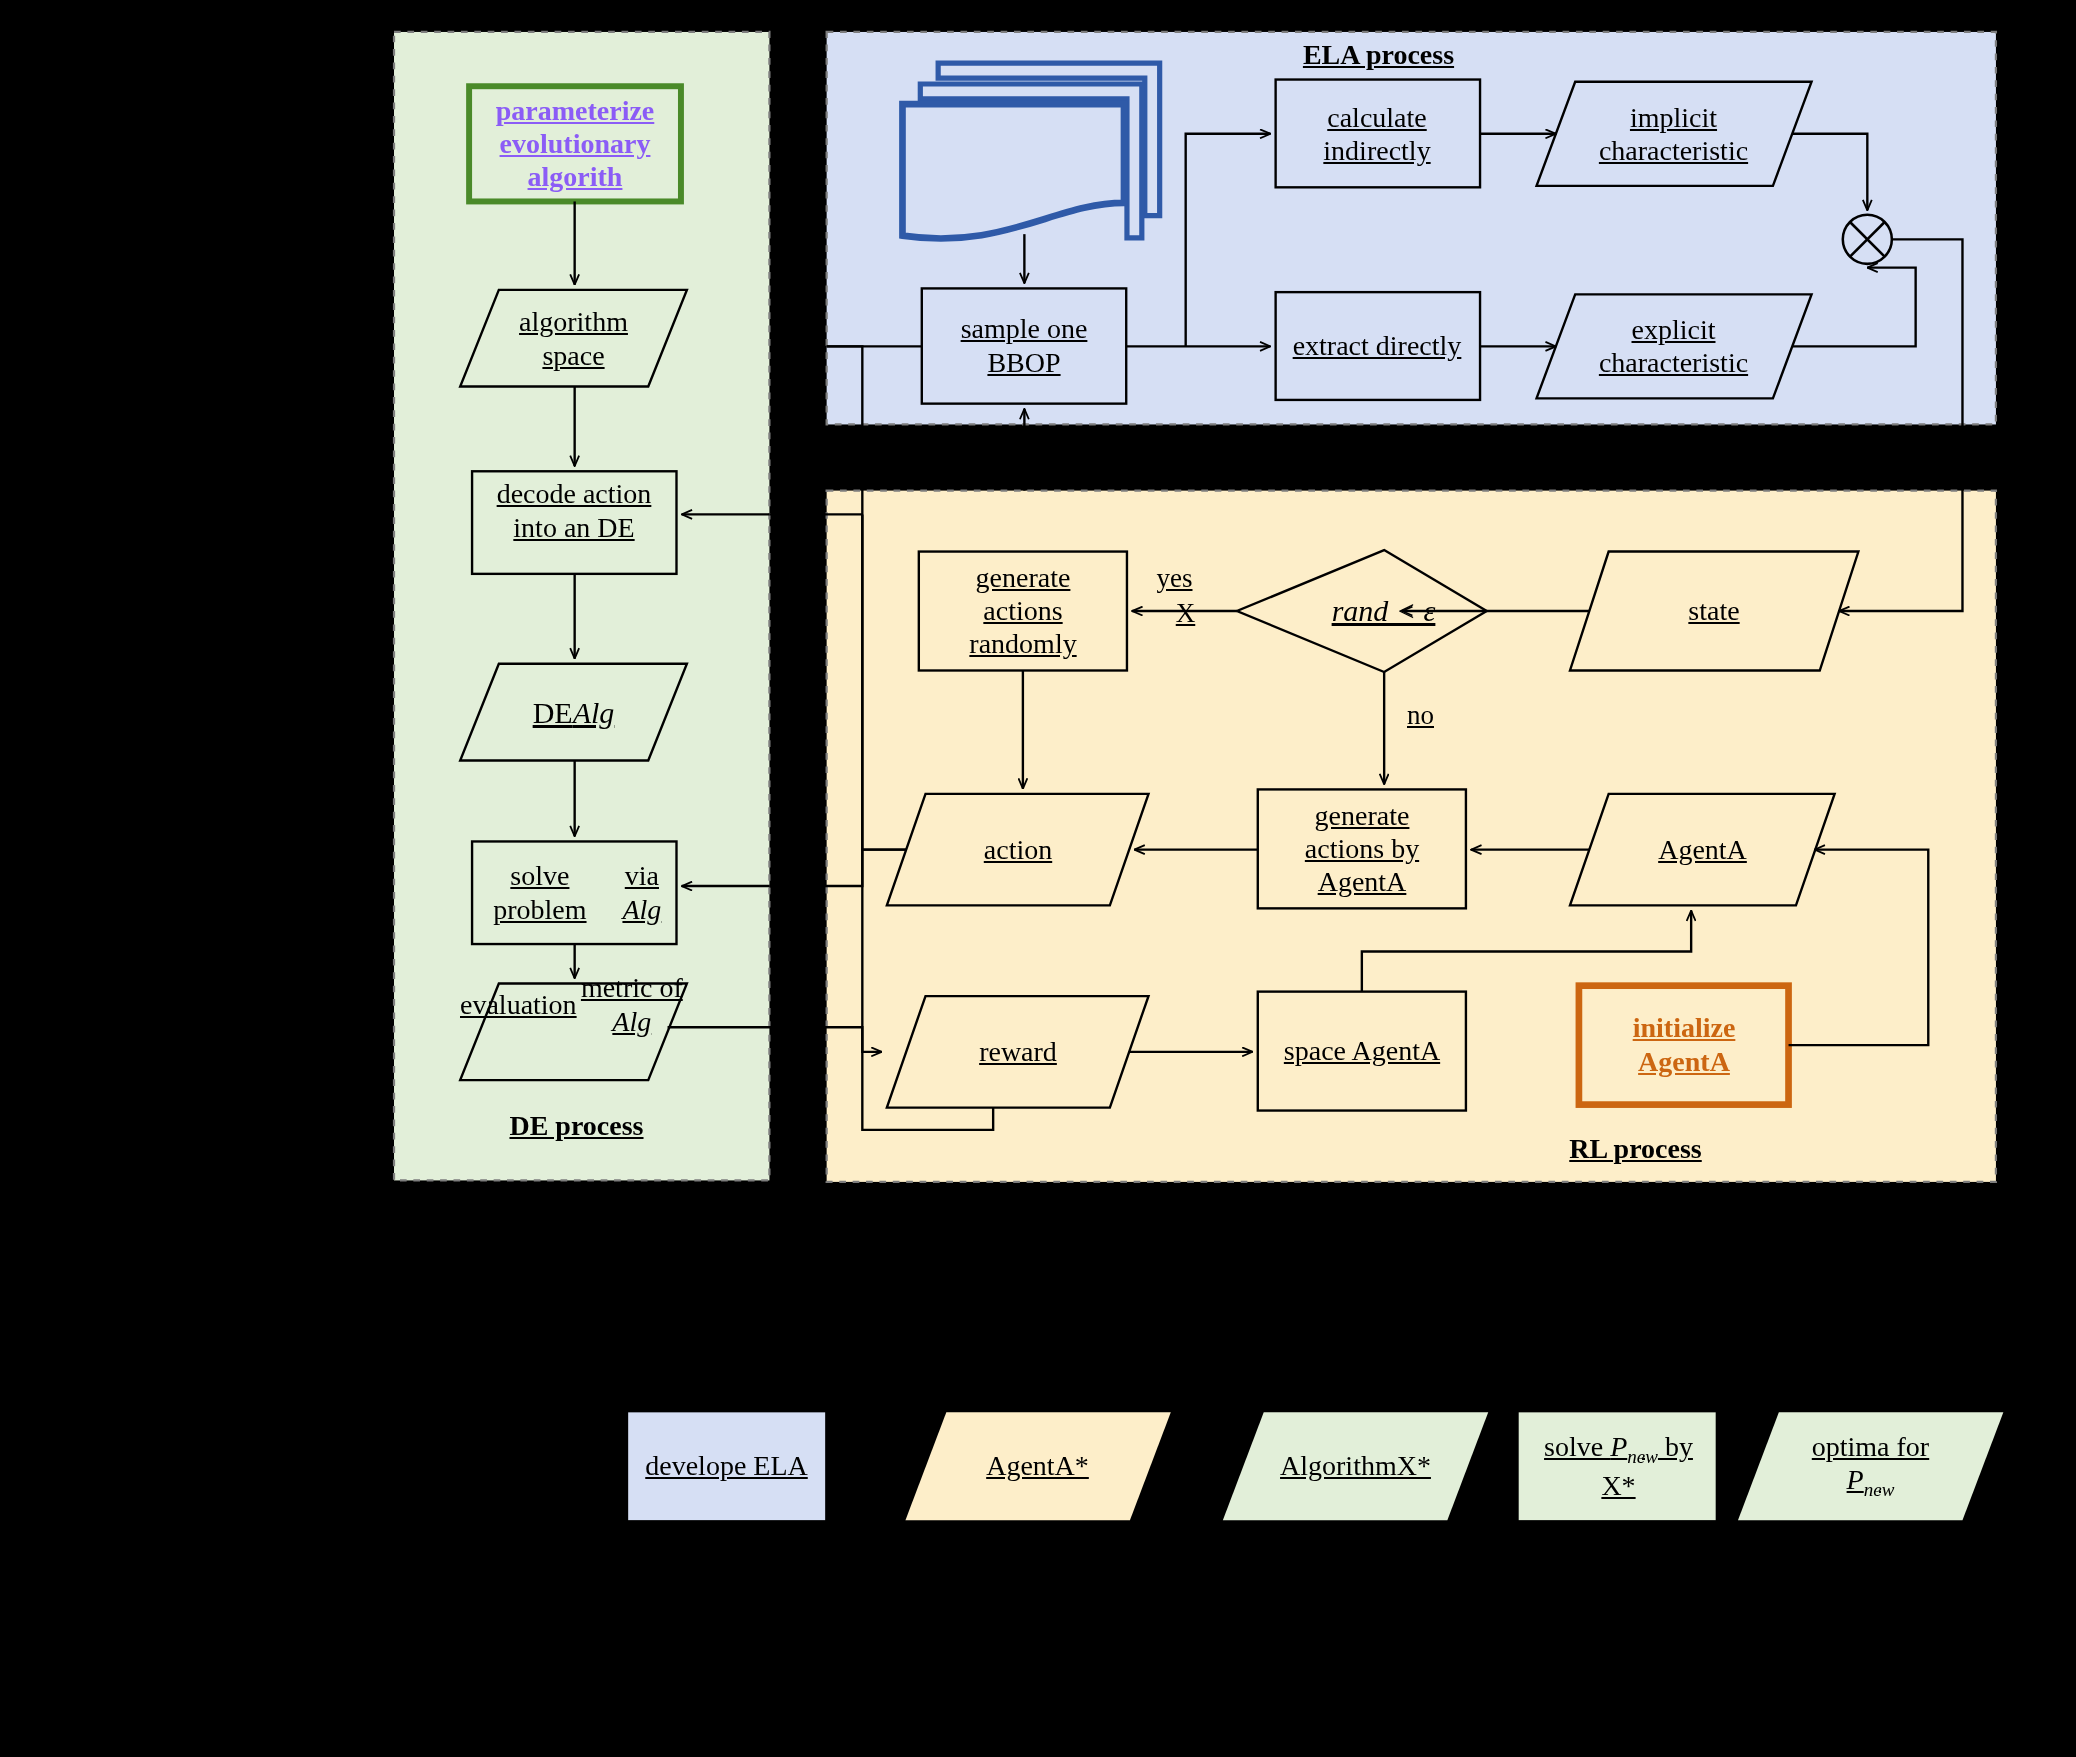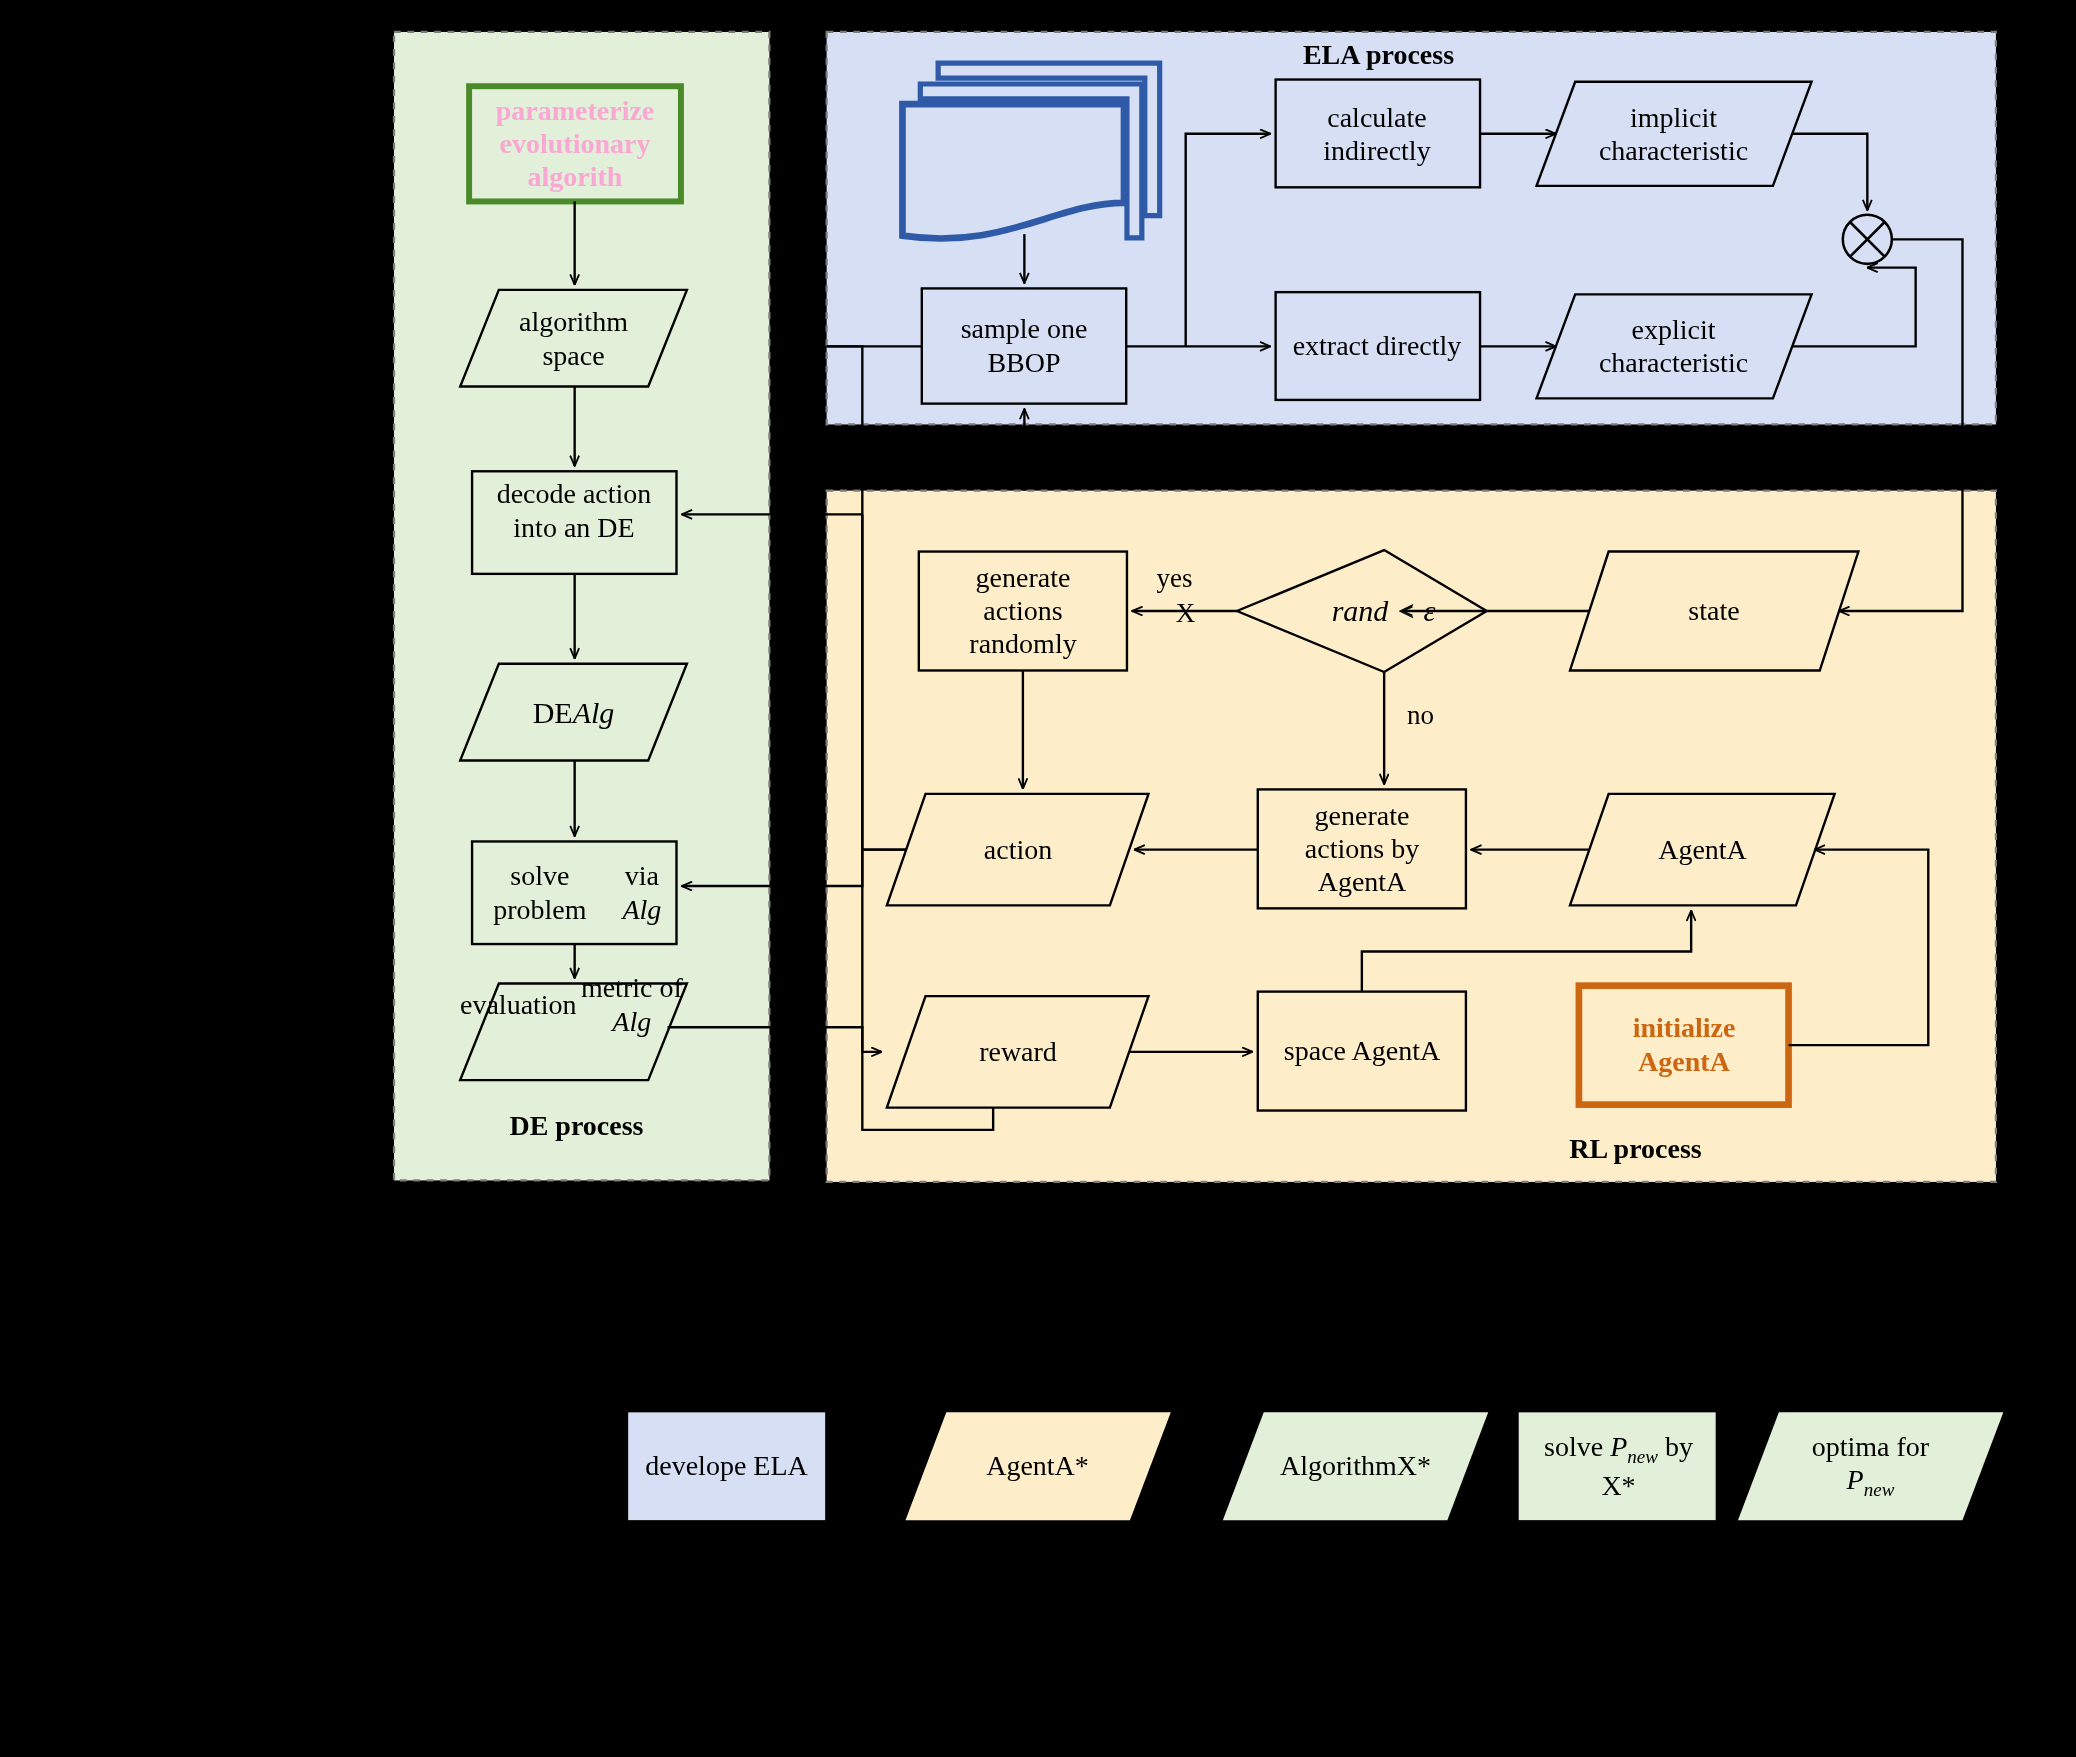--- a/index.html
+++ b/index.html
@@ -2,27 +2,27 @@
 <html style="font-size:12px"><head>
 <meta charset="utf-8">
 <style>
   html,body{margin:0;padding:0;background:#000;}
   body{width:2077px;height:1758px;font-family:"Liberation Serif","DejaVu Serif",serif;}
   #stage{position:relative;width:2077px;height:1758px;background:#000;overflow:hidden;}
   svg{position:absolute;left:0;top:0;width:2077px;height:1758px;}
   .lbl{position:absolute;color:#000;text-align:center;line-height:1.18;
        font-family:"Liberation Serif","DejaVu Serif",serif;
        display:flex;align-items:center;justify-content:center;
-       pointer-events:none;white-space:pre-line;}
+       pointer-events:none;white-space:pre-line;text-decoration:underline;}
   .t36{font-size:27px;}
   .t38{font-size:28px;}
   .t40{font-size:30px;}
   .bold{font-weight:bold;}
   .ital{font-style:italic;}
-  .grn{color:#f9a8d4;}
+  .grn{color:#8b5cf6;}
   .blu{color:#3a63b8;}
   .org{color:#cc6611;}
   sub{font-size:0.68em;font-style:italic;}
 </style>
 </head>
 <body>
 
 <div id="stage">
 
   <svg viewBox="0 0 2794 2365">

